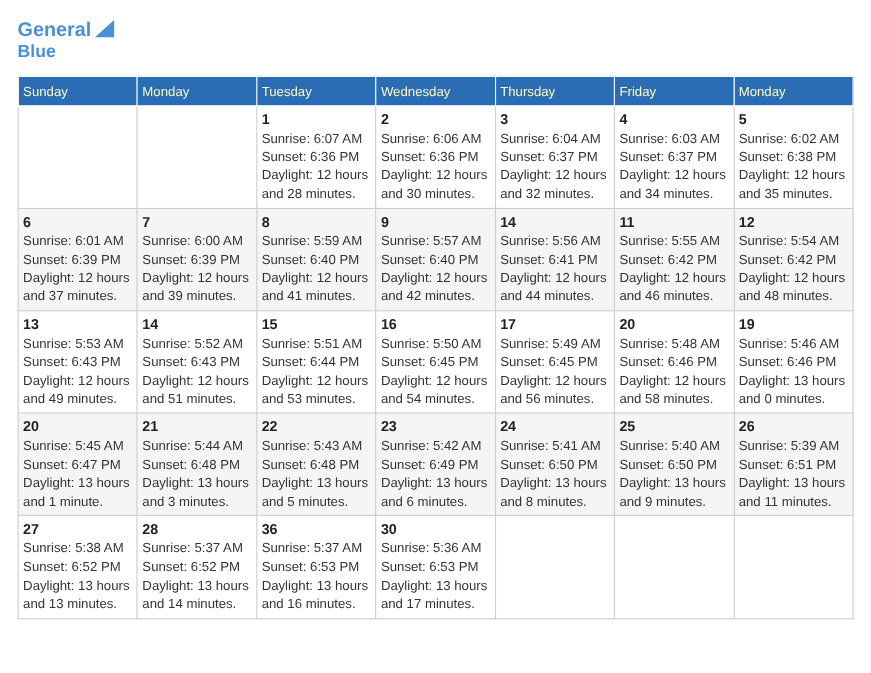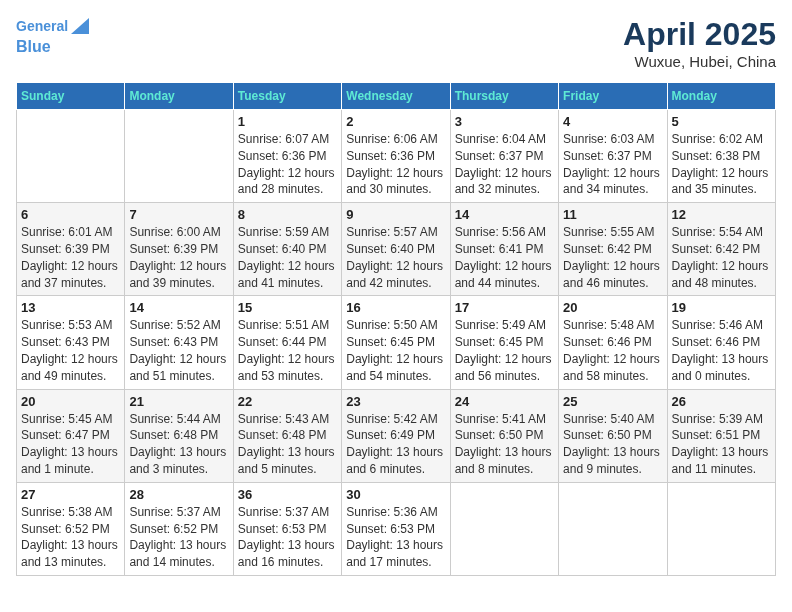--- a/index.html
+++ b/index.html
@@ -14,21 +14,21 @@
       display: flex;
       justify-content: space-between;
       align-items: flex-start;
       margin-bottom: 12px;
     }
     .logo {
       display: flex;
       align-items: center;
     }
     .logo-text {
-      font-size: 14px;
+      font-size: 18px;
       font-weight: bold;
       color: #1a3a5c;
       line-height: 1.1;
     }
     .logo-text span {
       color: #4a90d9;
     }
     .title-block {
       text-align: right;
     }
@@ -41,24 +41,24 @@
       font-size: 15px;
       color: #333;
     }
     .calendar {
       width: 100%;
       border-collapse: collapse;
       font-size: 11px;
     }
     .calendar thead tr th {
       background: #2a6db5;
-      color: #5eead4;
+      color: #fef9c3;
       padding: 6px 4px;
       text-align: left;
-      font-weight: bold;
+      font-weight: normal;
       font-size: 12px;
       border: 1px solid #fff;
     }
     .calendar tbody tr td {
       vertical-align: top;
       border: 1px solid #ccc;
       padding: 4px;
       width: calc(100% / 7);
       min-height: 70px;
       height: 80px;
@@ -98,24 +98,20 @@
         </span>
         <div style="margin-left:3px;margin-top:2px;">
           <svg width="18" height="16" viewBox="0 0 18 16">
             <polygon points="0,16 18,0 18,16" fill="#4a90d9"></polygon>
           </svg>
         </div>
       </div>
       <span class="logo-text" style="color:#4a90d9;font-size:16px;font-weight:bold;">Blue</span>
     </div>
   </div>
-  <div class="title-block">
-    <div class="month-title">April 2025</div>
-    <div class="location">Wuxue, Hubei, China</div>
-  </div>
 </div>
 
 <table class="calendar">
   <thead>
     <tr>
     <th>Sunday</th>
         <th>Monday</th>
         <th>Tuesday</th>
         <th>Wednesday</th>
         <th>Thursday</th>

